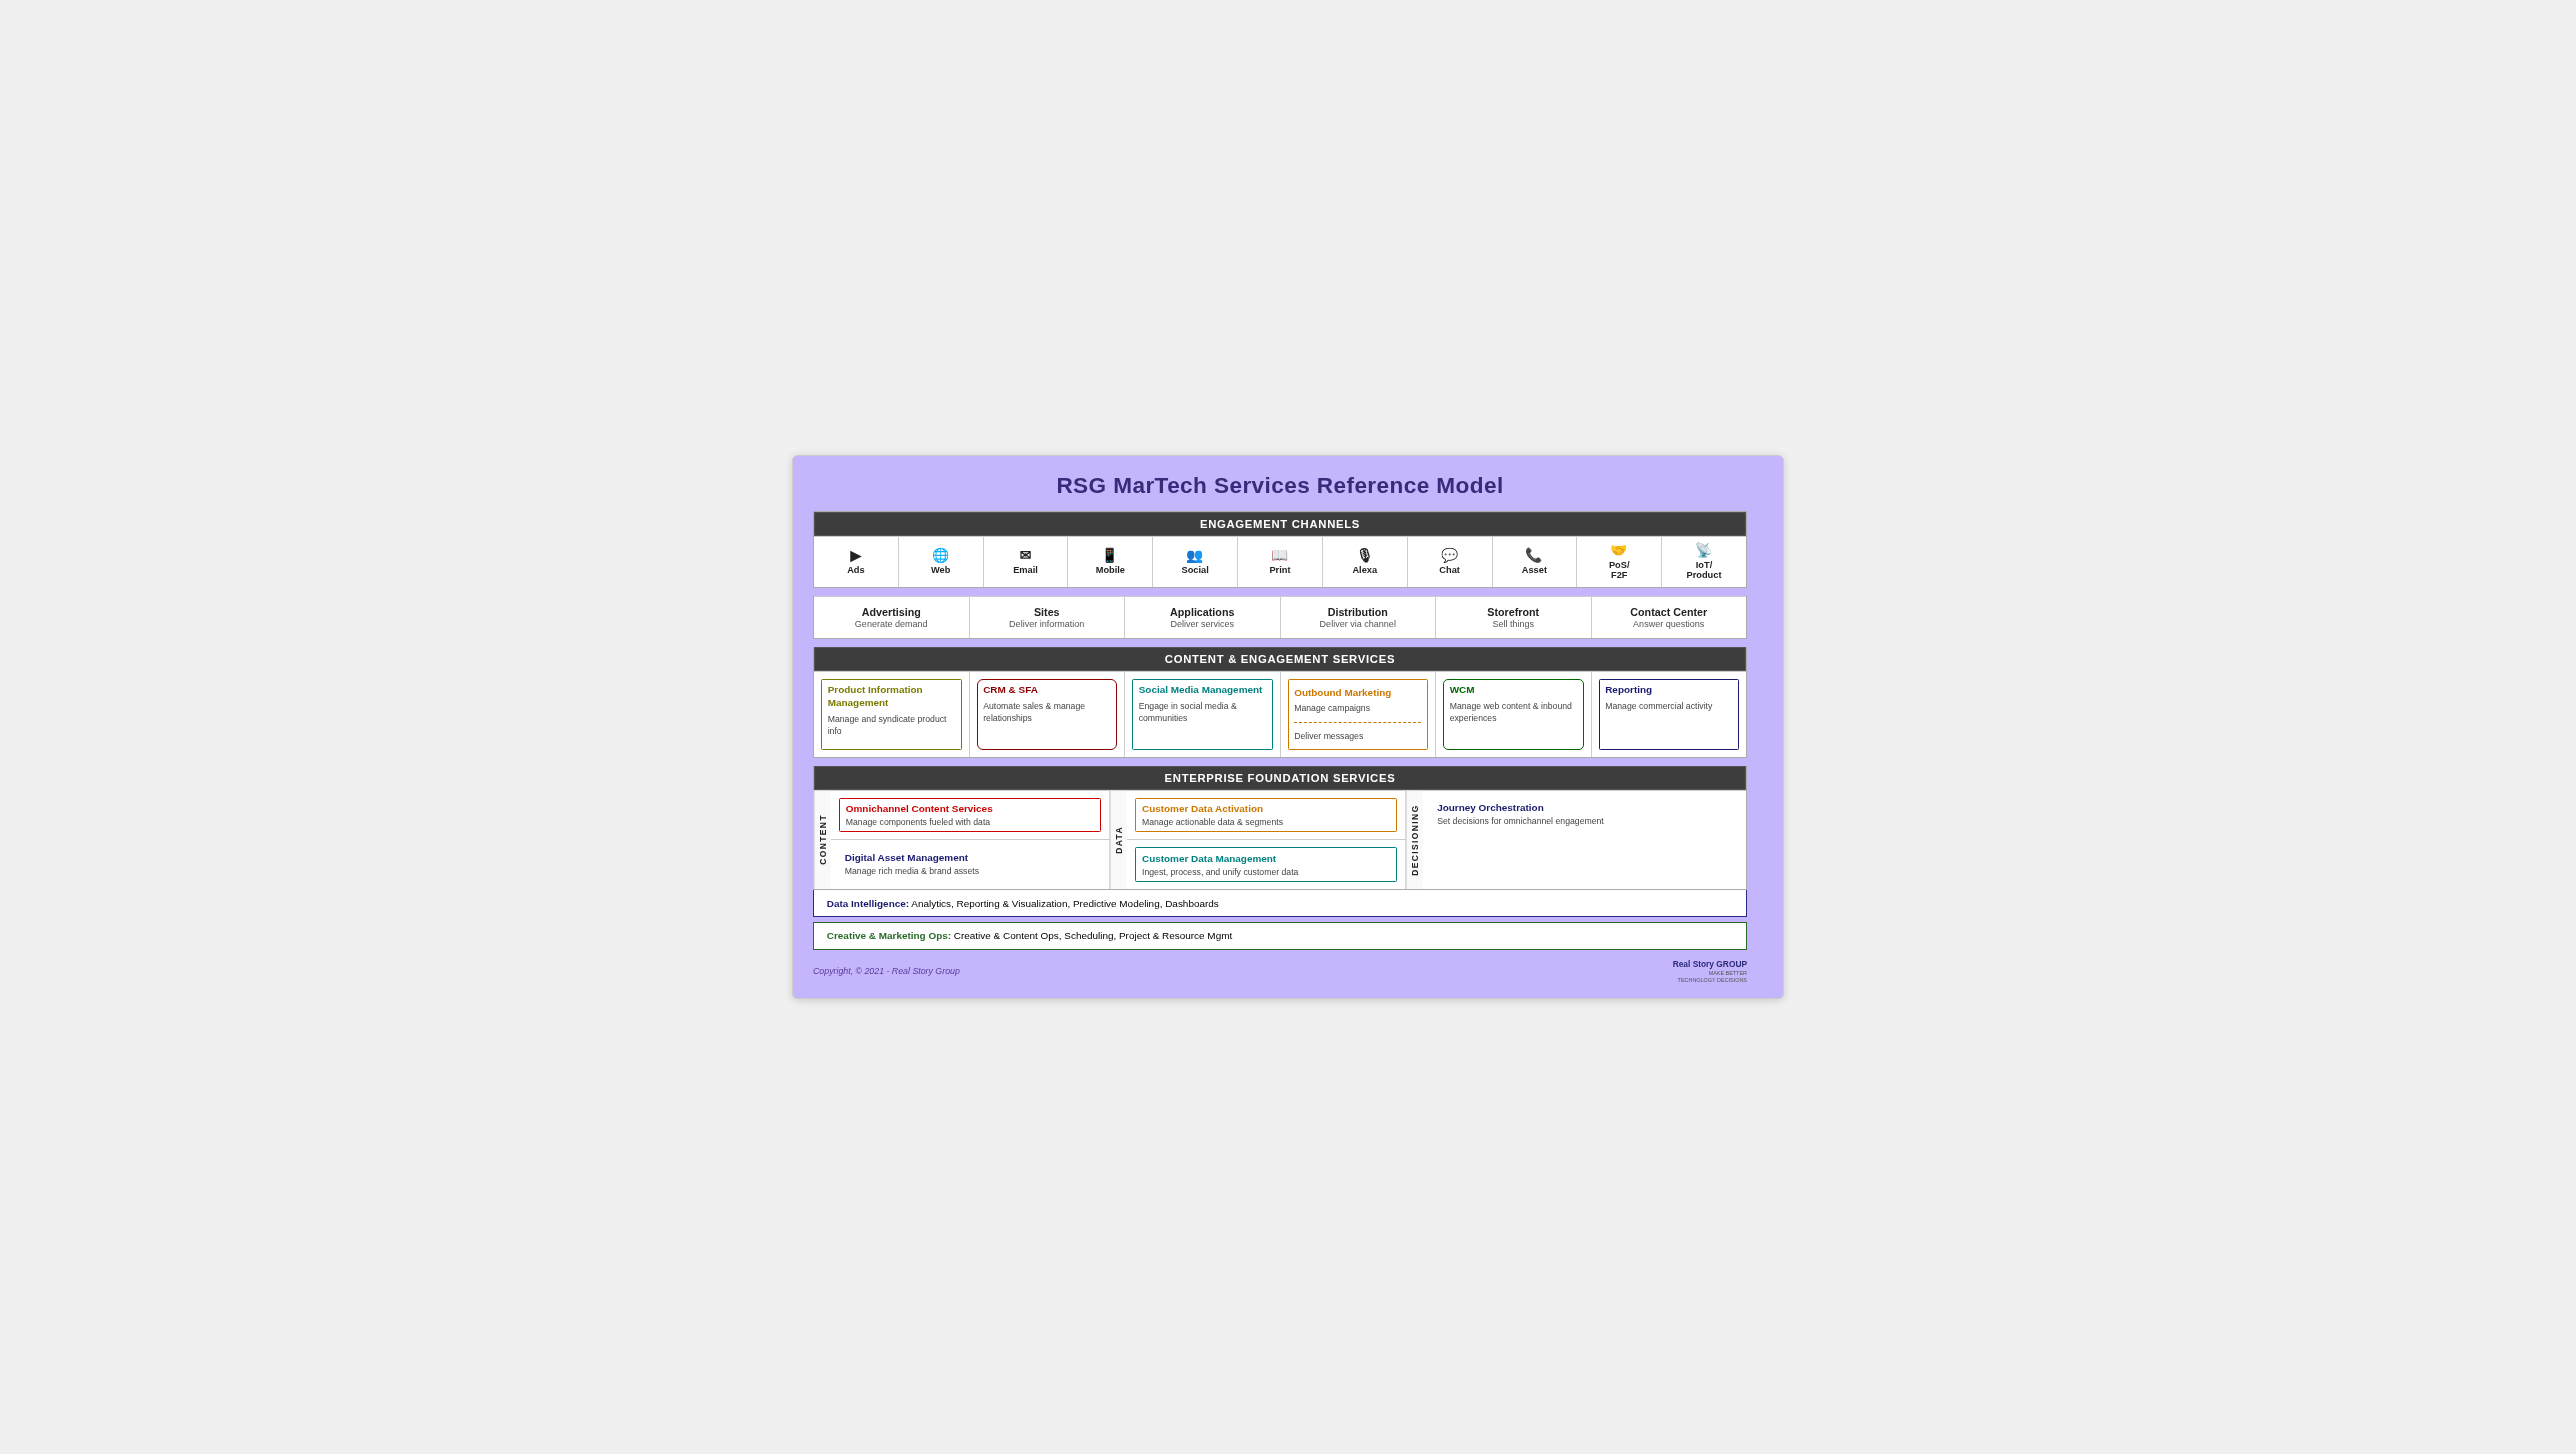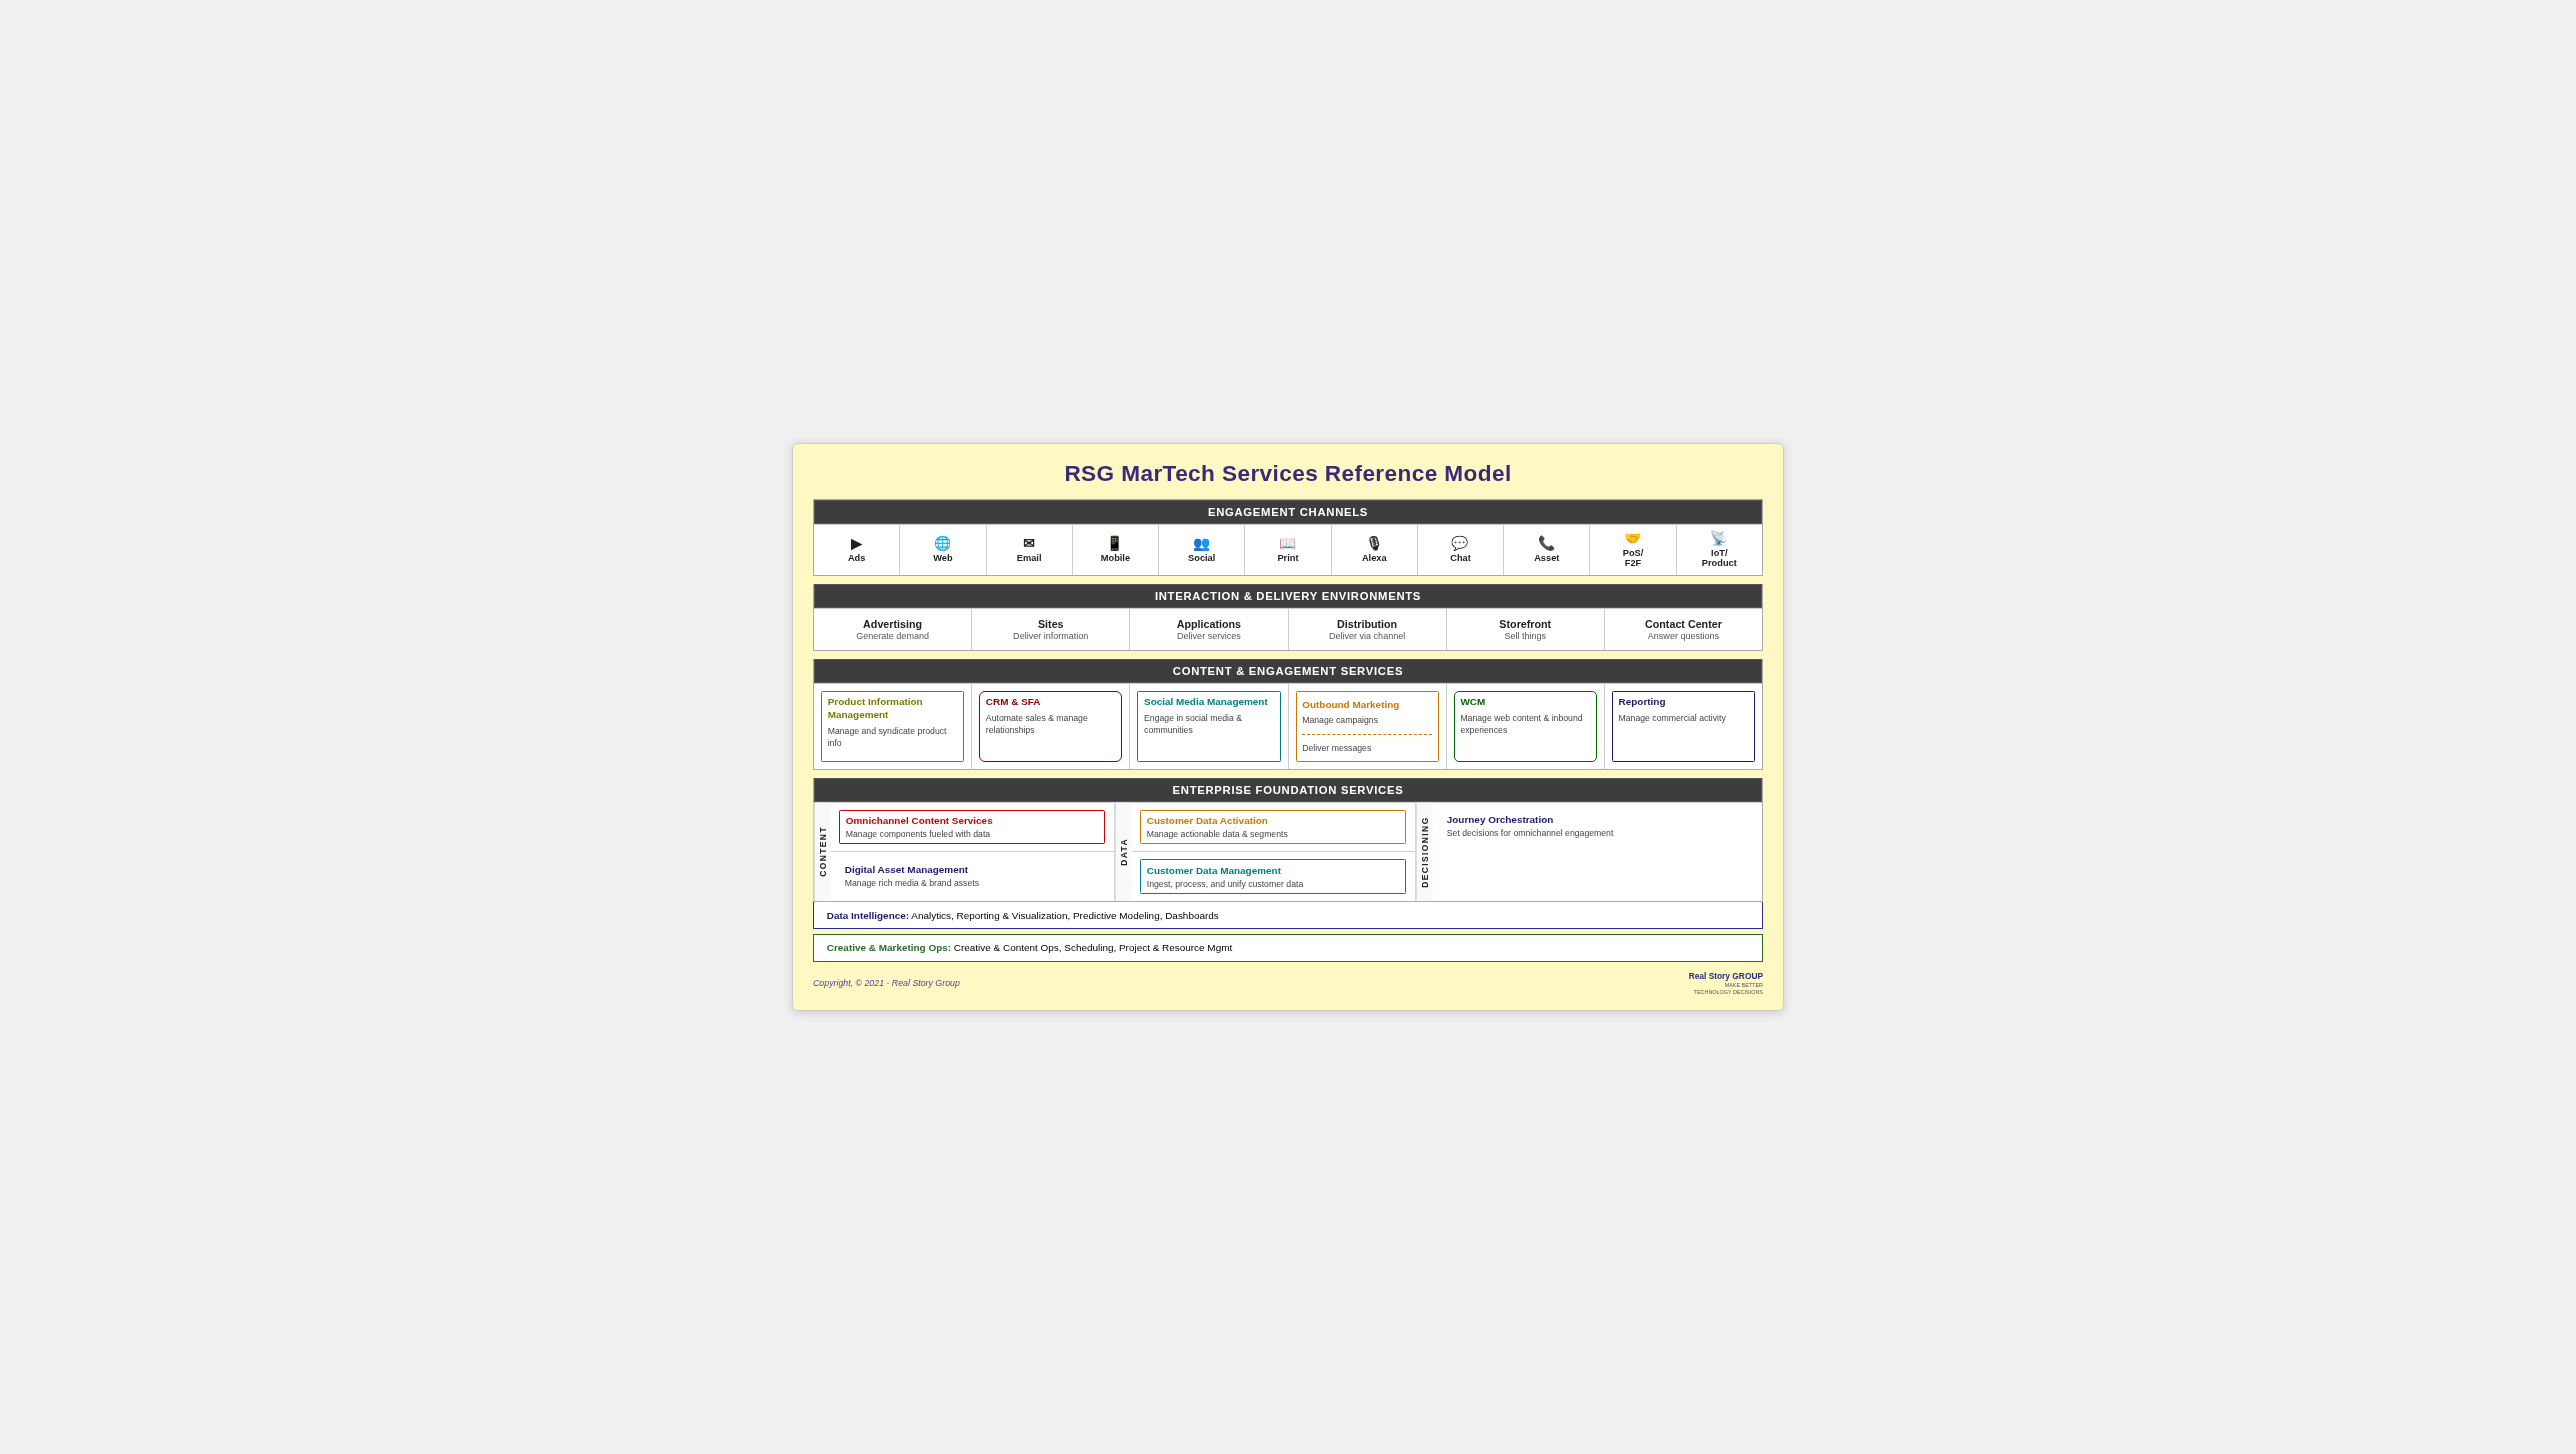--- a/index.html
+++ b/index.html
@@ -6,24 +6,24 @@
     body {
       background: #f0f0f0;
       font-family: Arial, sans-serif;
       display: flex;
       justify-content: center;
       align-items: center;
       min-height: 100vh;
       padding: 14px;
     }
     .diagram-wrapper {
-      background: #fef9c3;
+      background: #c4b5fd;
       border: 1.4px solid #ccc;
       border-radius: 5.7px;
-      padding: 17px 20px 14px 20px;
+      padding: 17px 36px 14px 20px;
       max-width: 992px;
       width: 100%;
       box-shadow: 0 1.4px 8.5px rgba(0,0,0,0.15);
     }
     .main-title {
       text-align: center;
       font-size: 2em;
       font-weight: bold;
       color: #3a2a7a;
       margin-bottom: 11.3px;
@@ -264,21 +264,20 @@
       </div>
       <div class="channel-item">
         <span class="channel-icon">📡</span>
         <span style="white-space:pre-line;text-align:center">IoT/
 Product</span>
       </div>
     </div>
   </div>
 
   <div class="section-outer">
-    <div class="section-header">INTERACTION &amp; DELIVERY ENVIRONMENTS</div>
     <div class="ide-row">
       <div class="ide-cell">
         <div class="ide-title">Advertising</div>
         <div class="ide-sub">Generate demand</div>
       </div>
       <div class="ide-cell">
         <div class="ide-title">Sites</div>
         <div class="ide-sub">Deliver information</div>
       </div>
       <div class="ide-cell">

